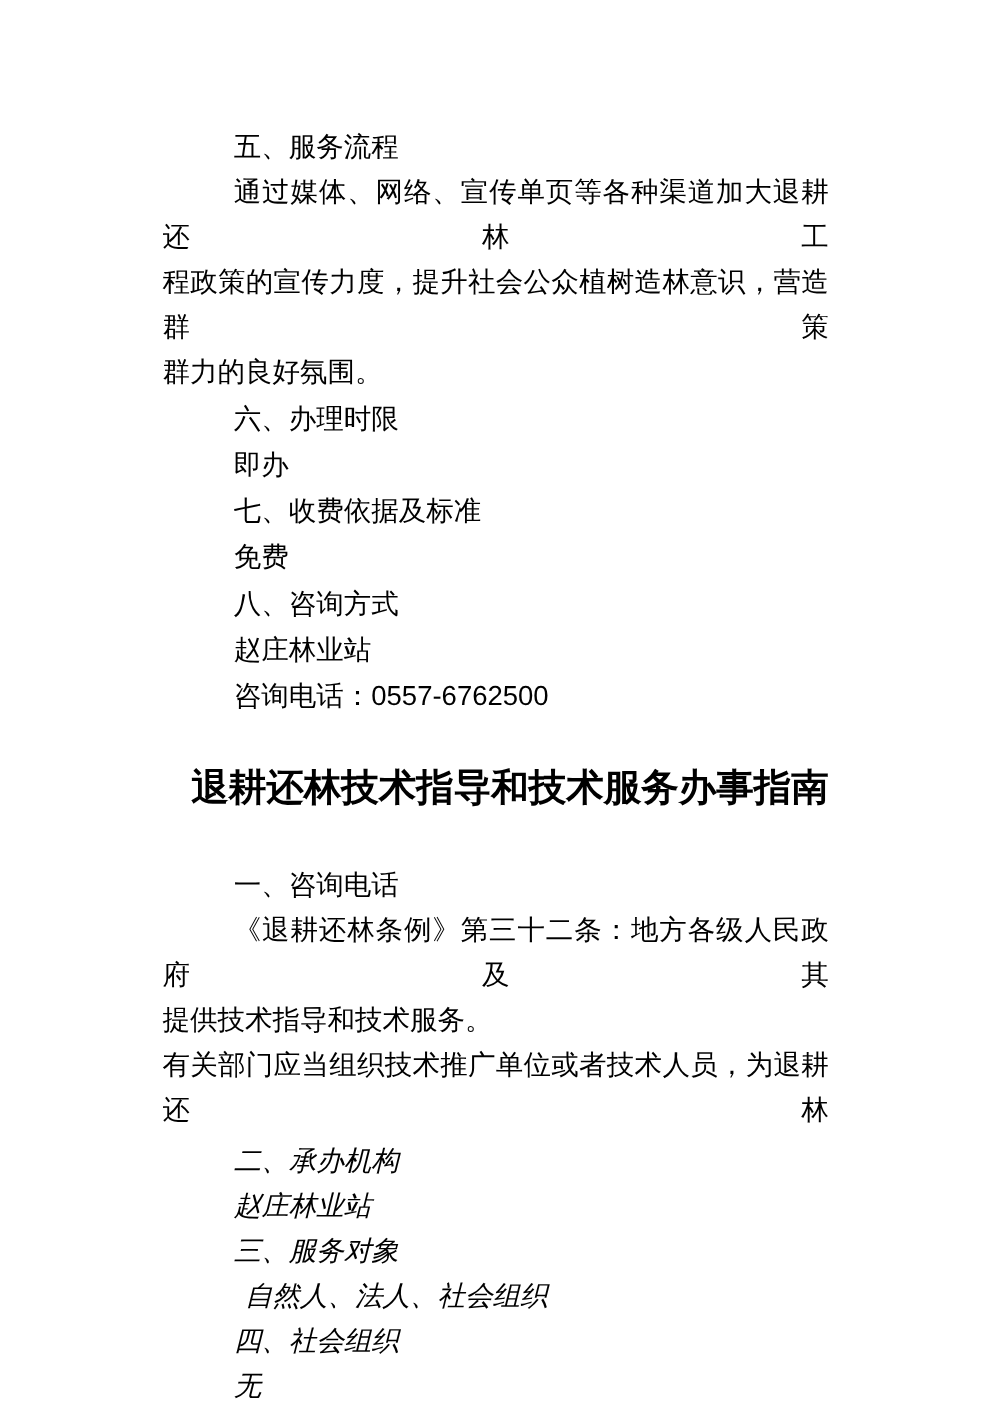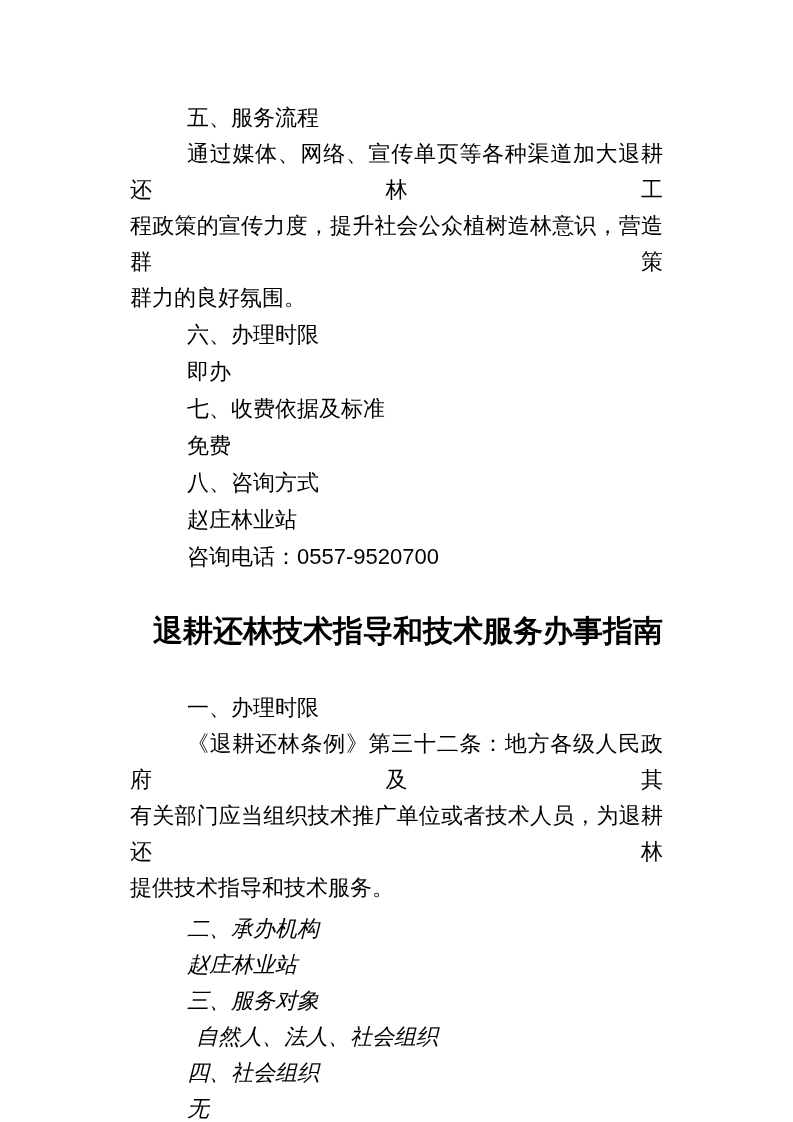--- a/index.html
+++ b/index.html
@@ -63,29 +63,29 @@
   <div class="pline">群力的良好氛围。</div>
 
   <div class="line ind">六、办理时限</div>
   <div class="line ind">即办</div>
 
   <div class="line ind">七、收费依据及标准</div>
   <div class="line ind">免费</div>
 
   <div class="line ind">八、咨询方式</div>
   <div class="line ind">赵庄林业站</div>
-  <div class="line ind">咨询电话：0557-9520700</div>
+  <div class="line ind">咨询电话：0557-6762500</div>
 
   <div class="doc-title">退耕还林技术指导和技术服务办事指南</div>
 
-  <div class="line ind mt36">一、办理时限</div>
+  <div class="line ind mt36">一、咨询电话</div>
 
   <div class="pline ind fill p-start-tight">《退耕还林条例》第三十二条：地方各级人民政府及其</div>
+  <div class="pline">提供技术指导和技术服务。</div>
   <div class="pline fill">有关部门应当组织技术推广单位或者技术人员，为退耕还林</div>
-  <div class="pline">提供技术指导和技术服务。</div>
 
   <div class="line ind lh36 mt5">二、承办机构</div>
   <div class="line ind lh36">赵庄林业站</div>
 
   <div class="line ind lh36">三、服务对象</div>
   <div class="line ind2 lh36">自然人、法人、社会组织</div>
 
   <div class="line ind lh36">四、社会组织</div>
   <div class="line ind lh36">无</div>
 

